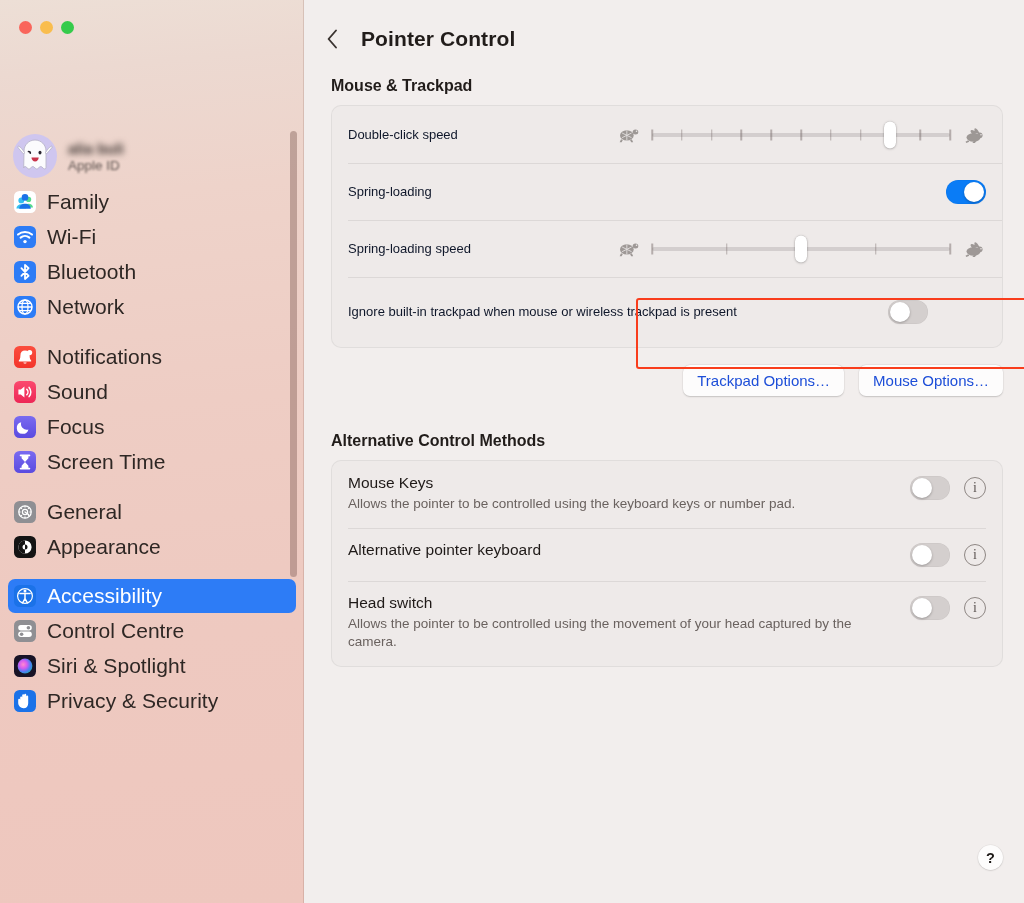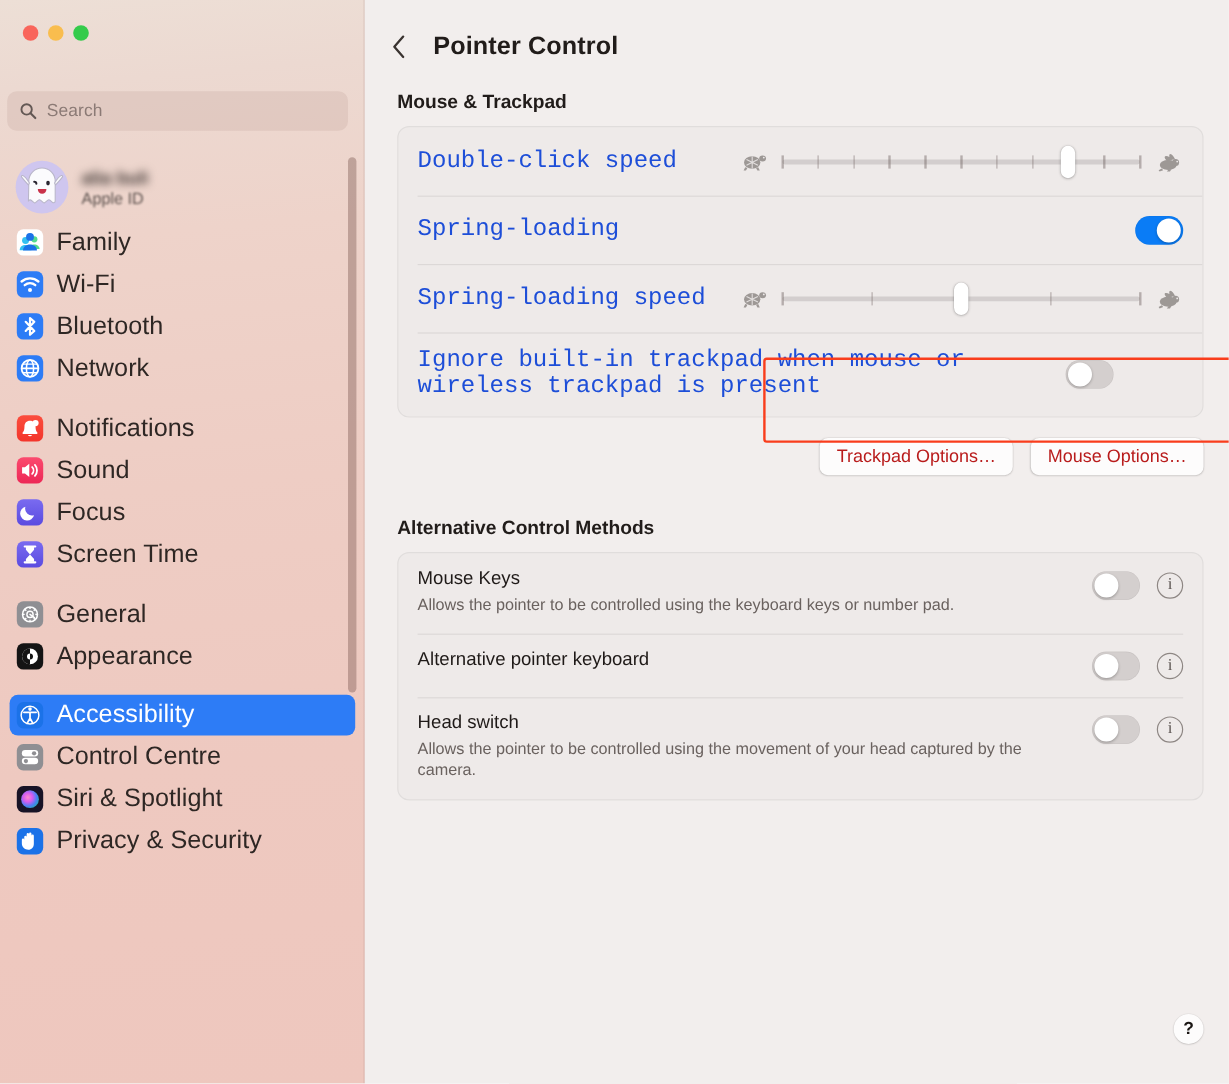--- a/index.html
+++ b/index.html
@@ -207,25 +207,24 @@
     position: relative;
   }
   .card-row + .card-row::before {
     content: "";
     position: absolute;
     top: 0; left: 16px; right: 0;
     height: 1px;
     background: rgba(0,0,0,0.075);
   }
   .card-row .rowtitle {
-    font-size: 20px;
-    color: #1d4ed8;
+    font-size: 13px;
+    color: #0f172a;
     flex: 1 1 auto;
     line-height: 22px;
-    font-family: Liberation Mono, monospace;
   }
   .card-row.tall { min-height: 70px; }
 
   
   .slider-wrap {
     display: flex;
     align-items: center;
     gap: 11px;
     flex: 0 0 auto;
     width: 370px;
@@ -300,21 +299,21 @@
     margin: 17px 21px 0 0;
   }
   .btn {
     background: #fdfcfc;
     border: none;
     border-radius: 7px;
     height: 31px;
     padding: 4px 14px;
     font-size: 15px;
     font-family: "Liberation Sans", sans-serif;
-    color: #b91c1c;
+    color: #1d4ed8;
     box-shadow: 0 0.5px 1.5px rgba(0,0,0,0.17), 0 0 0 0.5px rgba(0,0,0,0.04);
     cursor: pointer;
   }
 
   .alt-row {
     display: flex;
     align-items: flex-start;
     padding: 13px 16px 14px;
     position: relative;
     gap: 12px;
@@ -377,27 +376,20 @@
 <div class="window">
 
   <div class="sidebar">
 
     <div class="traffic-lights">
       <div class="tl tl-red"></div>
       <div class="tl tl-yellow"></div>
       <div class="tl tl-green"></div>
     </div>
 
-    <div class="search-box">
-      <svg class="search-icon" viewBox="0 0 16 16">
-        <circle cx="6.6" cy="6.6" r="4.6" fill="none" stroke="#3a3230" stroke-width="1.7"></circle>
-        <line x1="10.1" y1="10.1" x2="14.3" y2="14.3" stroke="#3a3230" stroke-width="1.9" stroke-linecap="round"></line>
-      </svg>
-      <span class="search-placeholder">Search</span>
-    </div>
 
     <div class="nav">
 
       <div class="account-row">
         <div class="avatar">
           <svg viewBox="0 0 44 44" width="44" height="44">
             <path d="M11 17c0-6.1 4.9-11 11-11s11 4.9 11 11v16.5c0 1.2-1.4 1.9-2.3 1.1l-2.1-1.8c-.5-.4-1.2-.4-1.7 0l-2.3 1.9c-.5.4-1.2.4-1.7 0l-2.2-1.9c-.5-.4-1.2-.4-1.7 0l-2.2 1.9c-.5.4-1.2.4-1.7 0l-2.1-1.8c-.9-.8-2.3-.1-2.3 1.1z" fill="#fbfbfd" stroke="#b9b6c9" stroke-width="0.9"></path>
             <path d="M11.5 18.5c-1.6-2.6-4-5.6-5.6-6.2-1-.4-1.4.6-.7 1.5 1.4 1.8 3.6 4.3 5.4 6.2z" fill="#fbfbfd" stroke="#b9b6c9" stroke-width="0.9"></path>
             <path d="M32.5 18.5c1.6-2.6 4-5.6 5.6-6.2 1-.4 1.4.6.7 1.5-1.4 1.8-3.6 4.3-5.4 6.2z" fill="#fbfbfd" stroke="#b9b6c9" stroke-width="0.9"></path>
             <path d="M15.5 17.5c1 0 1.8.7 1.8 1.6" fill="none" stroke="#2a2530" stroke-width="1.7" stroke-linecap="round"></path>

